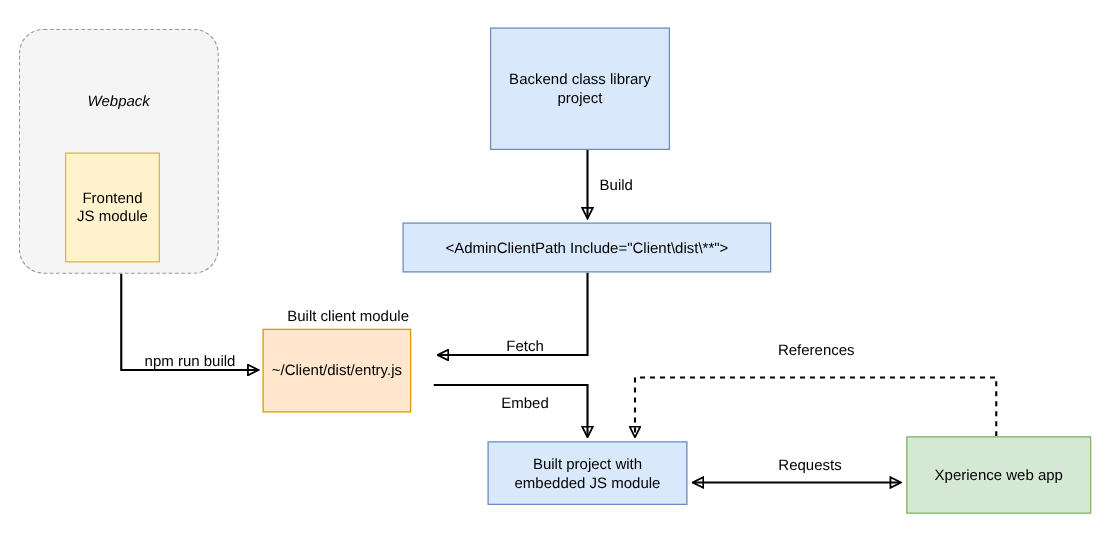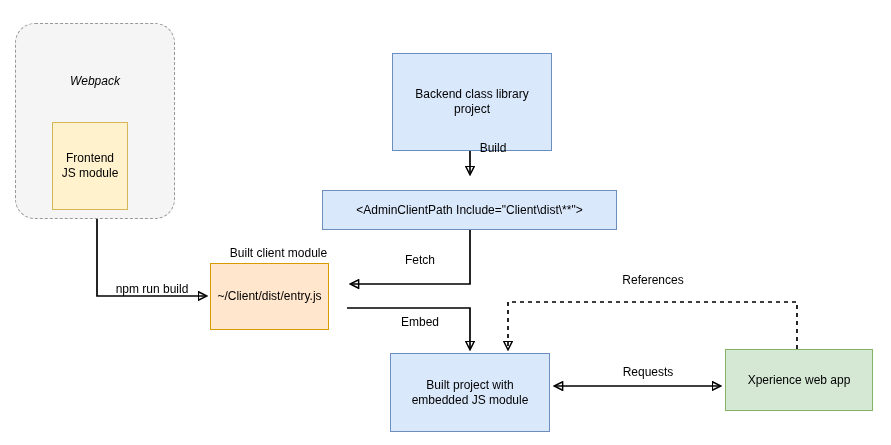--- a/index.html
+++ b/index.html
@@ -96,43 +96,43 @@
 
   <div class="container-gray" style="left:15px; top:23px; width:160px; height:196px;font-style:italic;">
     <div class="container-title" style="top:50px;">Webpack</div>
   </div>
 
   <div class="node node-yellow" style="left:52px; top:122px; width:76px; height:88px;">
     <span>Frontend
 JS module</span>
   </div>
 
-  <div class="node node-blue" style="left:392px; top:22px; width:160px; height:98px;margin-top:31px;">
+  <div class="node node-blue" style="left:392px; top:22px; width:144px; height:98px;">
     <span>Backend class library
 project</span>
   </div>
 
-  <div class="node node-blue" style="left:322px; top:178px; width:295px; height:40px;margin-top:12px;">
+  <div class="node node-blue" style="left:322px; top:178px; width:295px; height:40px;">
     <span>&lt;AdminClientPath Include="Client\dist\**"&gt;</span>
   </div>
 
   <div class="node-title" style="left:210px; top:246px; width:137px;">Built client module</div>
   <div class="node node-orange" style="left:210px; top:263px; width:119px; height:67px;">
     <span>~/Client/dist/entry.js</span>
   </div>
 
-  <div class="node node-blue" style="left:390px; top:353px; width:160px; height:79px;">
+  <div class="node node-blue" style="left:390px; top:353px; width:160px; height:51px;">
     <span>Built project with
 embedded JS module</span>
   </div>
 
   <div class="node node-green" style="left:725px; top:349px; width:148px; height:62px;">
     <span>Xperience web app</span>
   </div>
 
   <div class="edge-label centered" style="left:152px; top:289px;">npm run build</div>
   <div class="edge-label centered" style="left:493px; top:148px;">Build</div>
-  <div class="edge-label centered" style="left:420px; top:260px;">Fetch</div>
+  <div class="edge-label centered" style="left:420px; top:277px;">Fetch</div>
   <div class="edge-label centered" style="left:420px; top:322px;">Embed</div>
   <div class="edge-label centered" style="left:653px; top:280px;">References</div>
   <div class="edge-label centered" style="left:648px; top:372px;">Requests</div>
 
 </div>
 
 </body></html>

